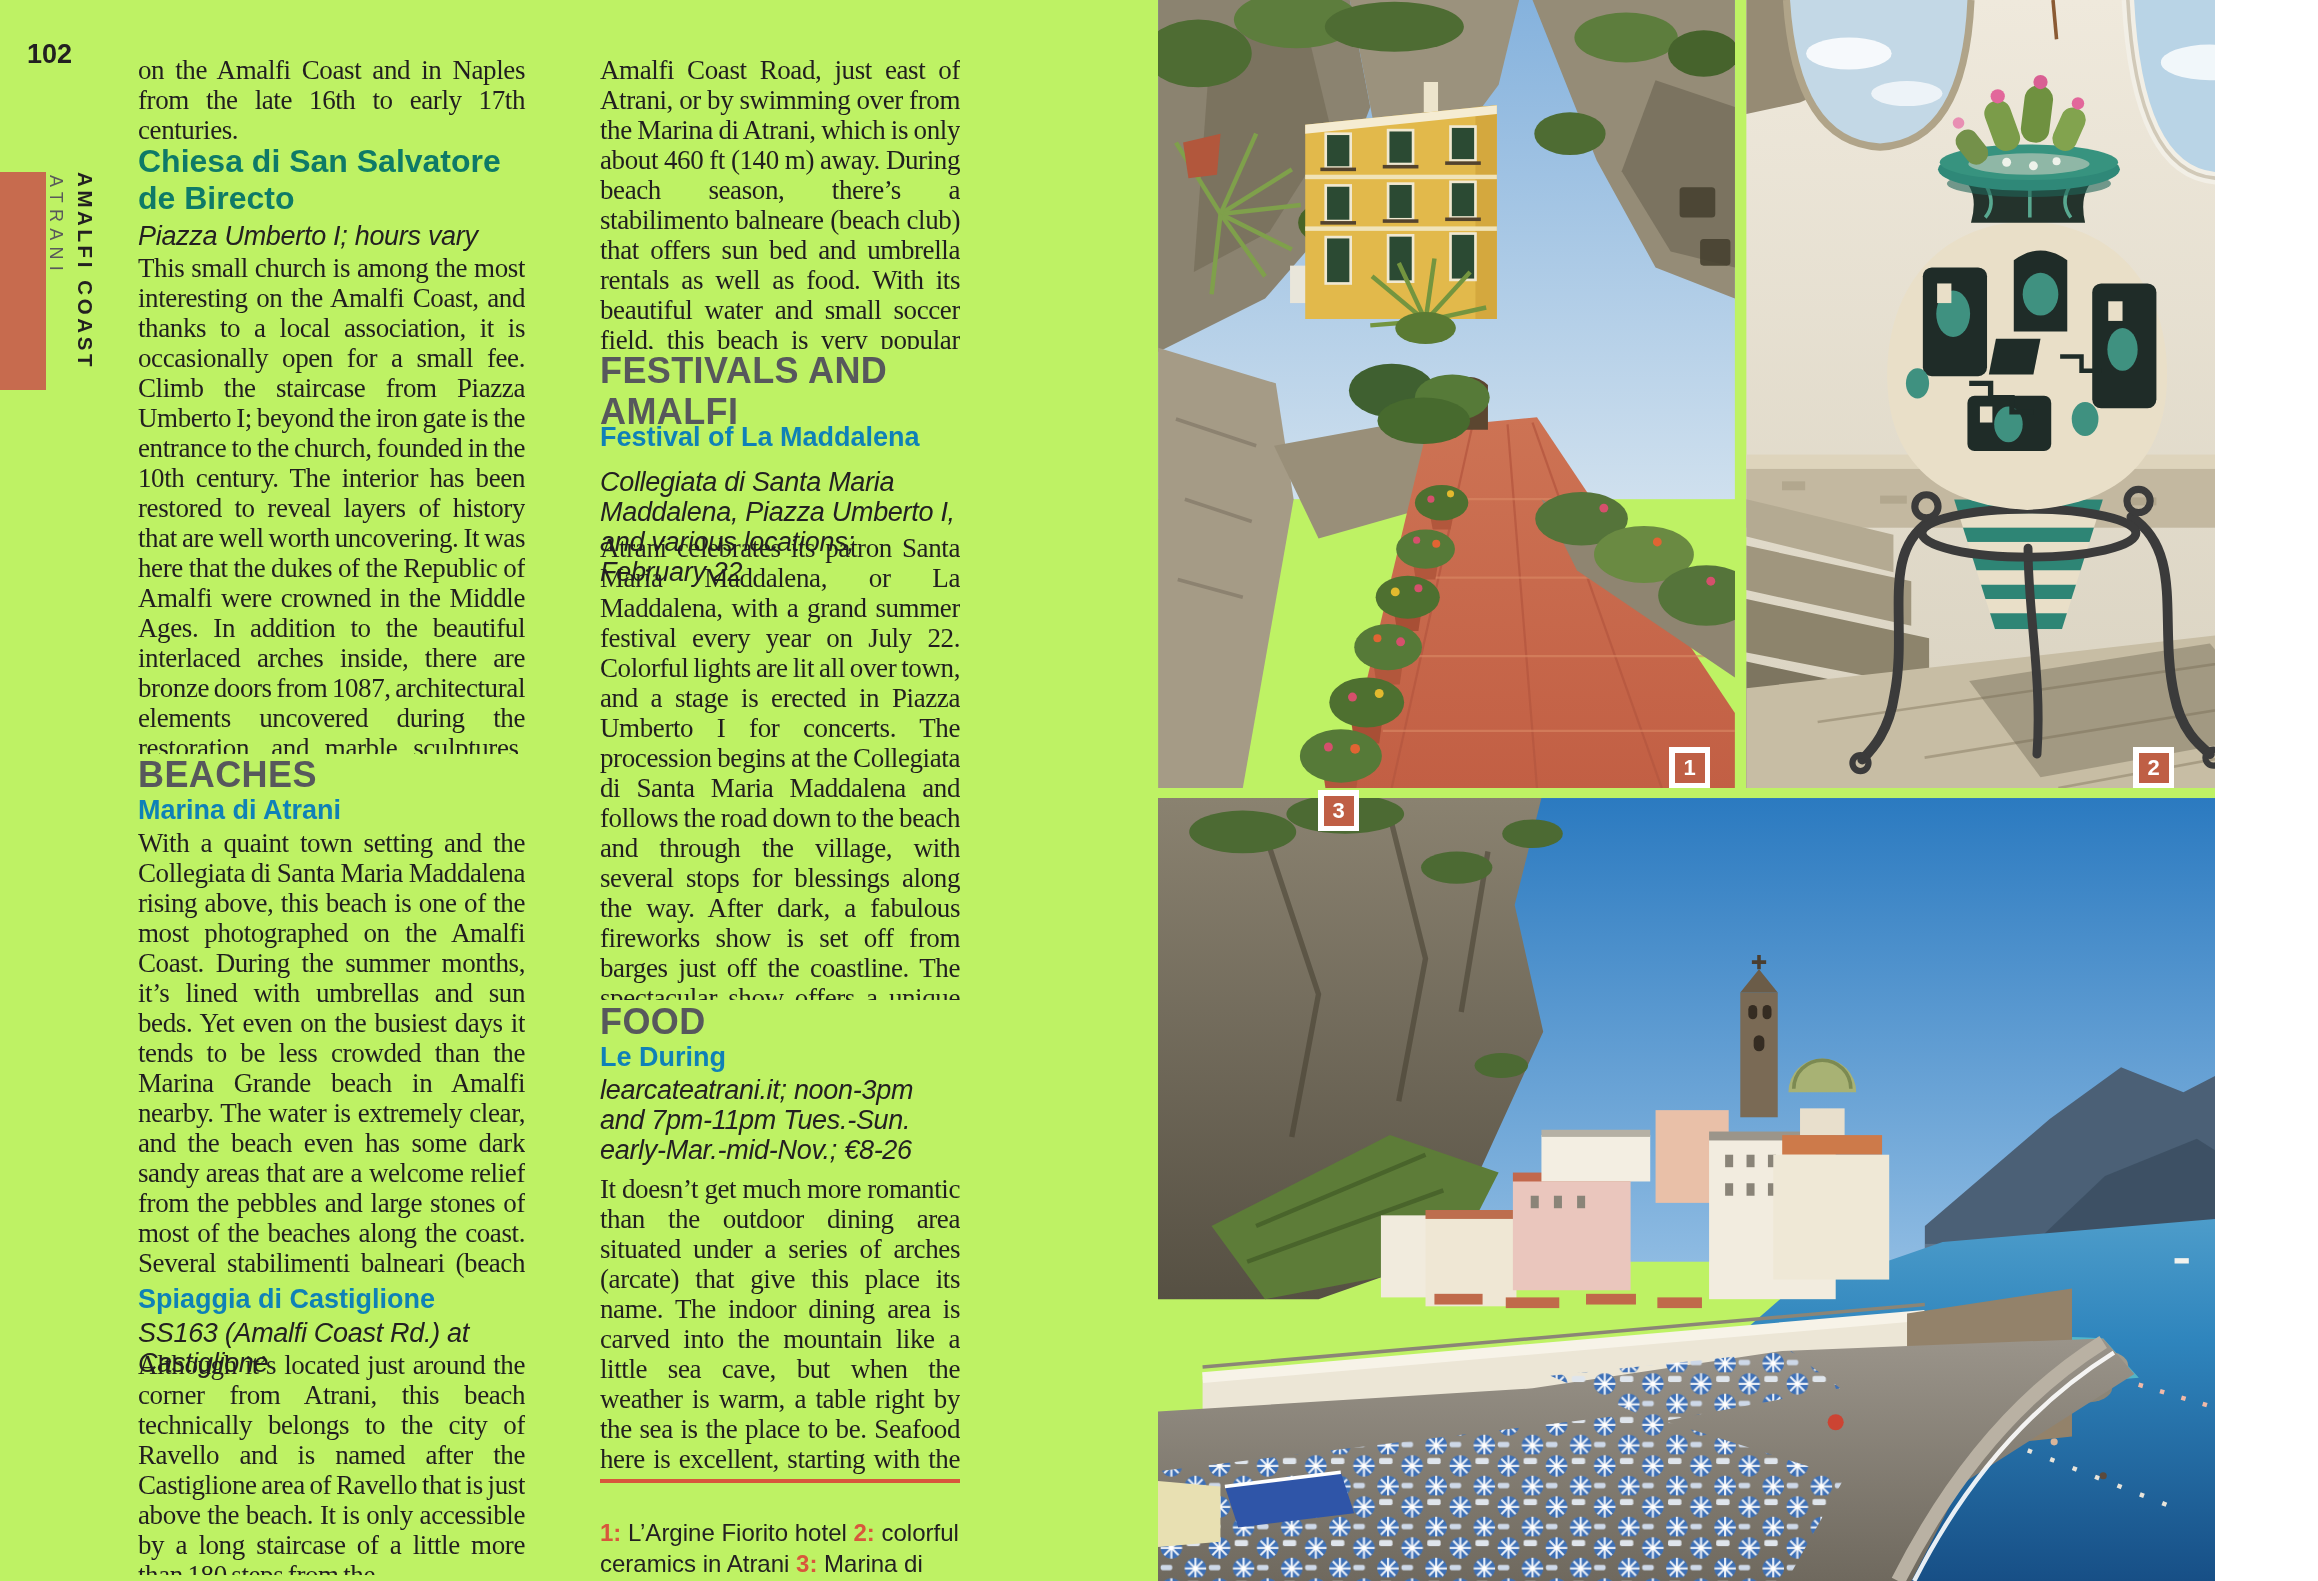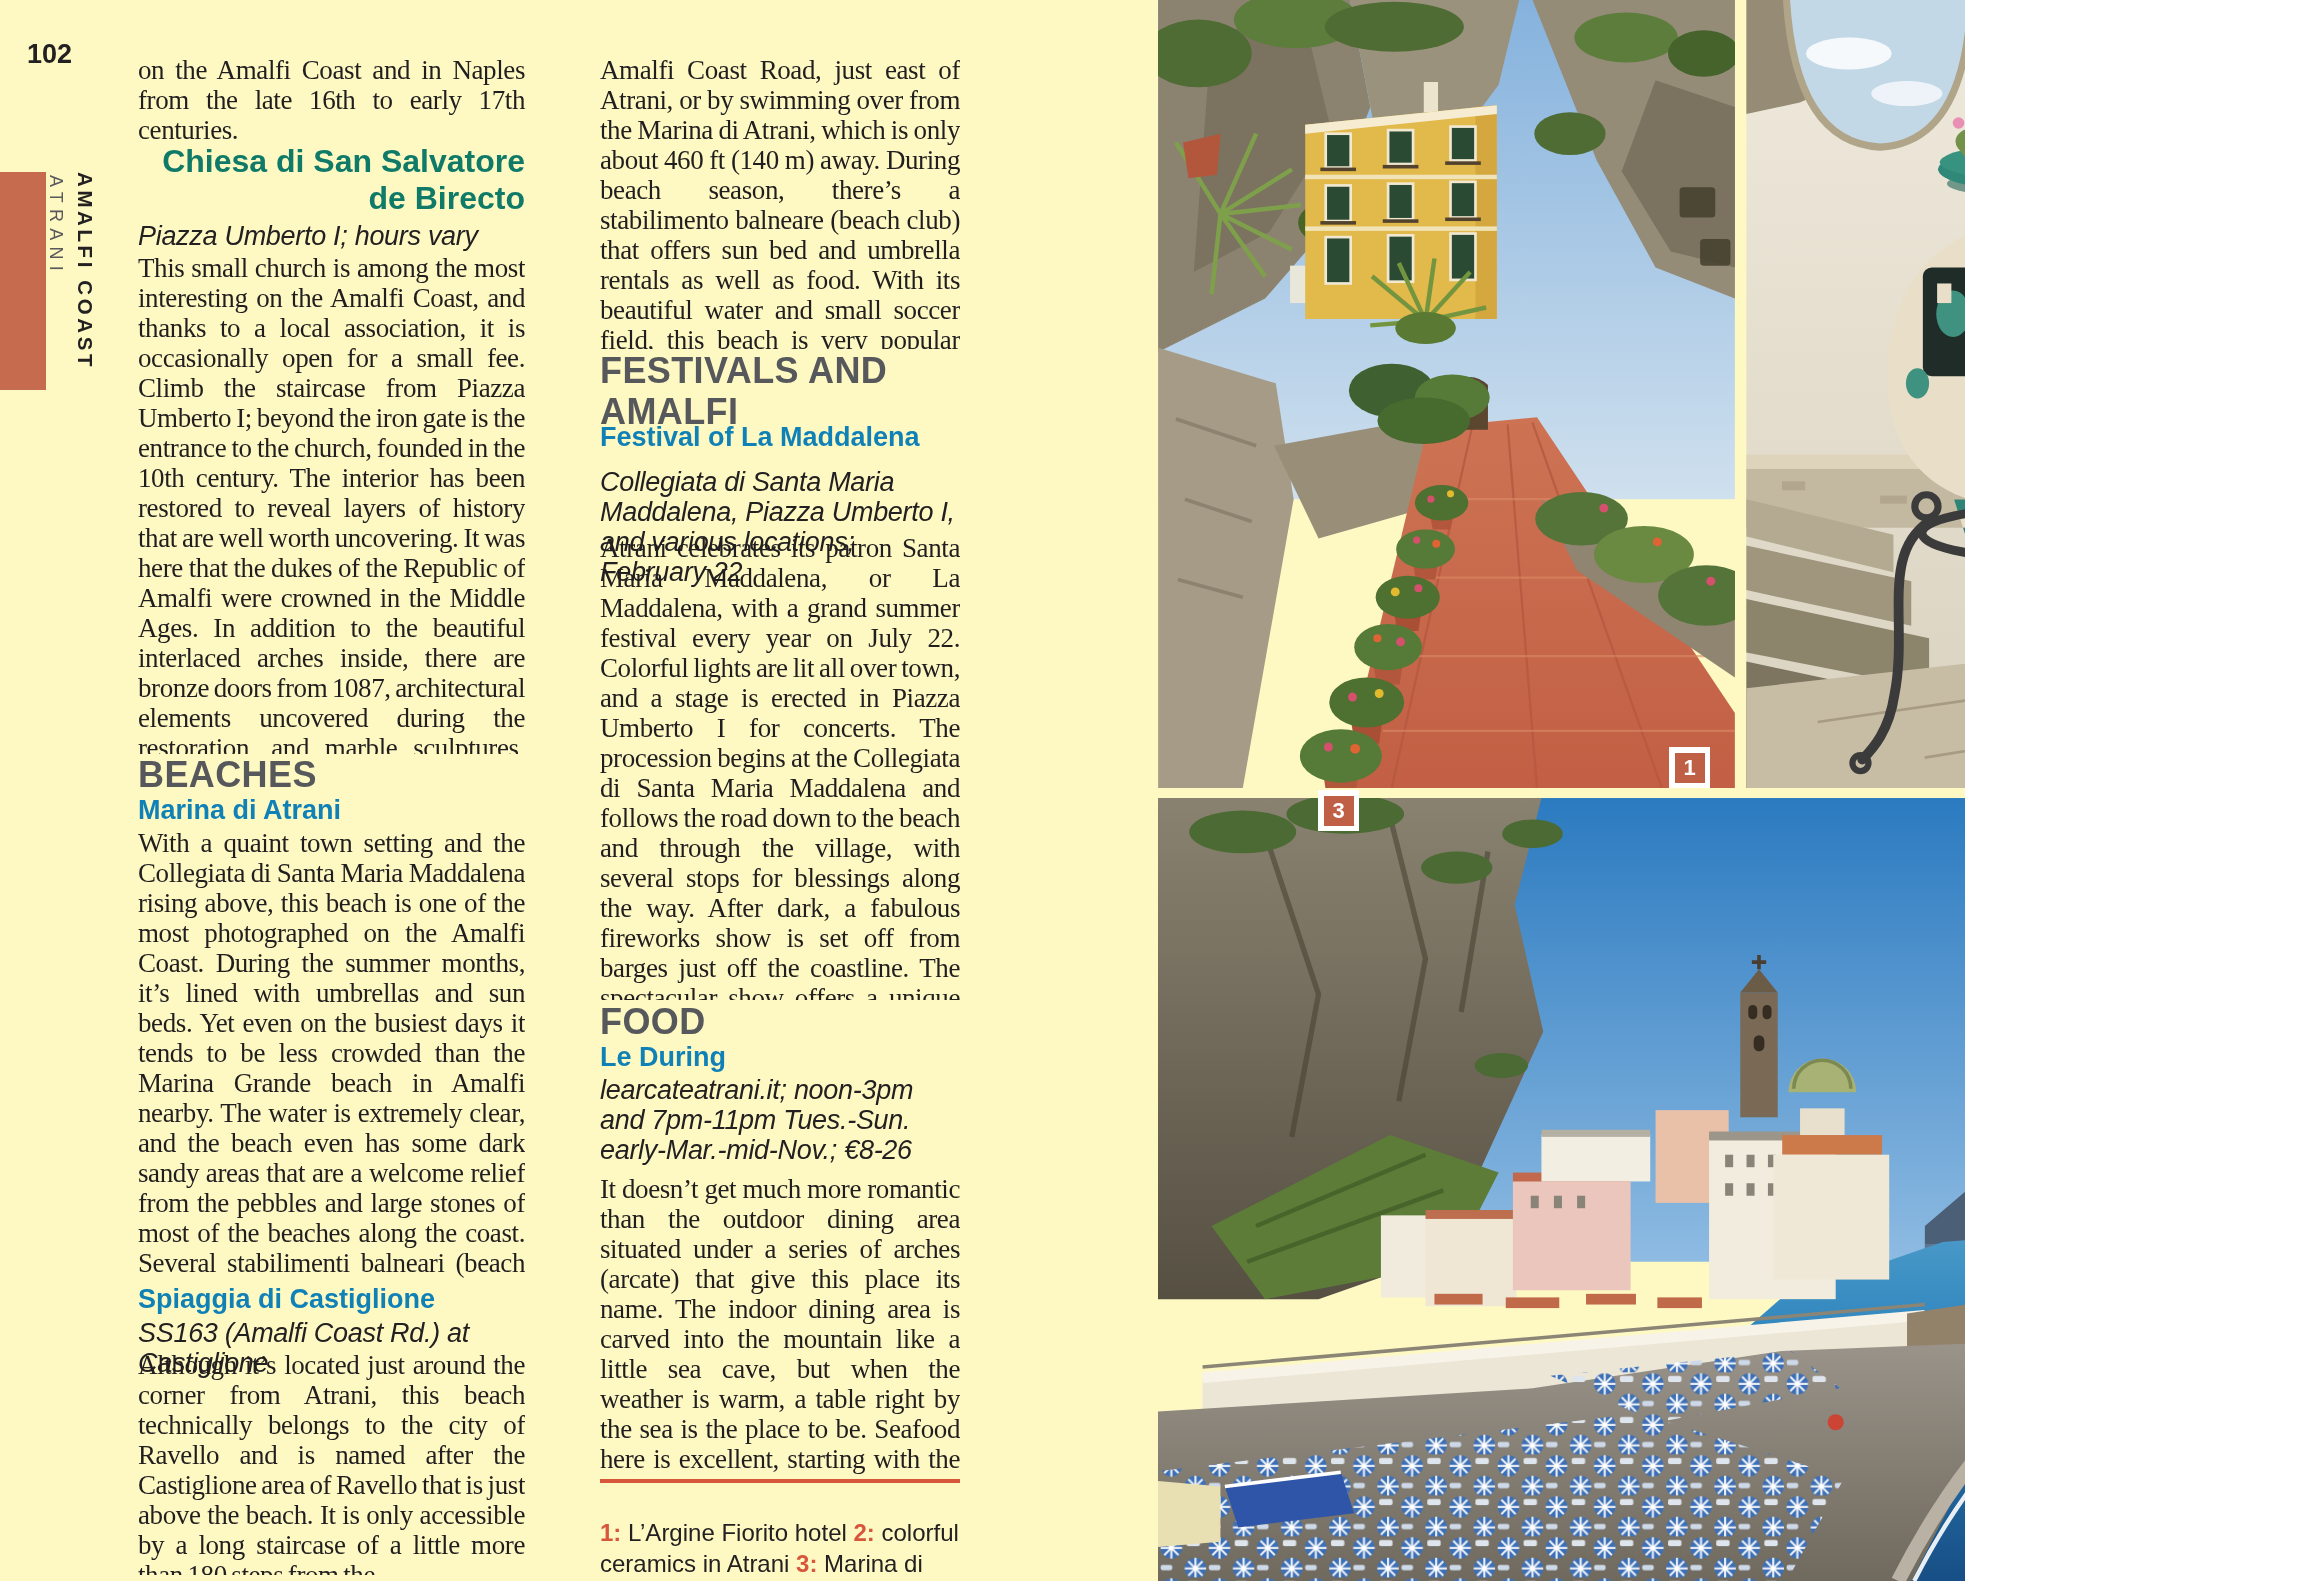--- a/index.html
+++ b/index.html
@@ -1,25 +1,25 @@
 <!DOCTYPE html>
 <html style="font-size:14.3px"><head>
 <meta charset="utf-8">
 <style>
   html,body{margin:0;padding:0;background:#ffffff;}
-  #page{position:relative;width:1965px;height:1581px;background:#fef9c3;overflow:hidden;
+  #page{position:relative;width:2215px;height:1581px;background:#bef264;overflow:hidden;
         font-family:"Liberation Sans",sans-serif;text-decoration:underline;}
   .abs{position:absolute;}
   
   .serif-body{font-family:"Liberation Serif",serif;font-size:27px;line-height:30px;
               text-align:justify;color:#211e1f;letter-spacing:-0.4px;word-spacing:-1.8px;}
   .h-gray{font-family:"Liberation Sans",sans-serif;font-weight:bold;font-size:36px;
           line-height:41px;color:#57585c;letter-spacing:0.4px;}
   .h-green{font-family:"Liberation Sans",sans-serif;font-weight:bold;font-size:32px;
-           line-height:37px;color:#0e7a67;text-align:right;}
+           line-height:37px;color:#0e7a67;}
   .h-blue{font-family:"Liberation Sans",sans-serif;font-weight:bold;font-size:27px;
           line-height:30px;color:#0f81b7;}
   .info{font-family:"Liberation Sans",sans-serif;font-style:italic;font-size:27px;
         line-height:30px;color:#232021;letter-spacing:-0.3px;}
   .caption{font-family:"Liberation Sans",sans-serif;font-size:24px;line-height:31px;color:#232021;}
   .cap-num{font-weight:bold;color:#d8573c;}
   .pagenum{font-family:"Liberation Sans",sans-serif;font-weight:bold;font-size:27px;color:#232021;}
   .sidebar-v{writing-mode:vertical-rl;font-family:"Liberation Sans",sans-serif;}
   #sidebar-region{left:73px;top:172px;font-weight:bold;font-size:20.5px;letter-spacing:3.6px;color:#232021;}
   #sidebar-town{left:45px;top:175px;font-size:18px;letter-spacing:6.2px;color:#59595b;}

